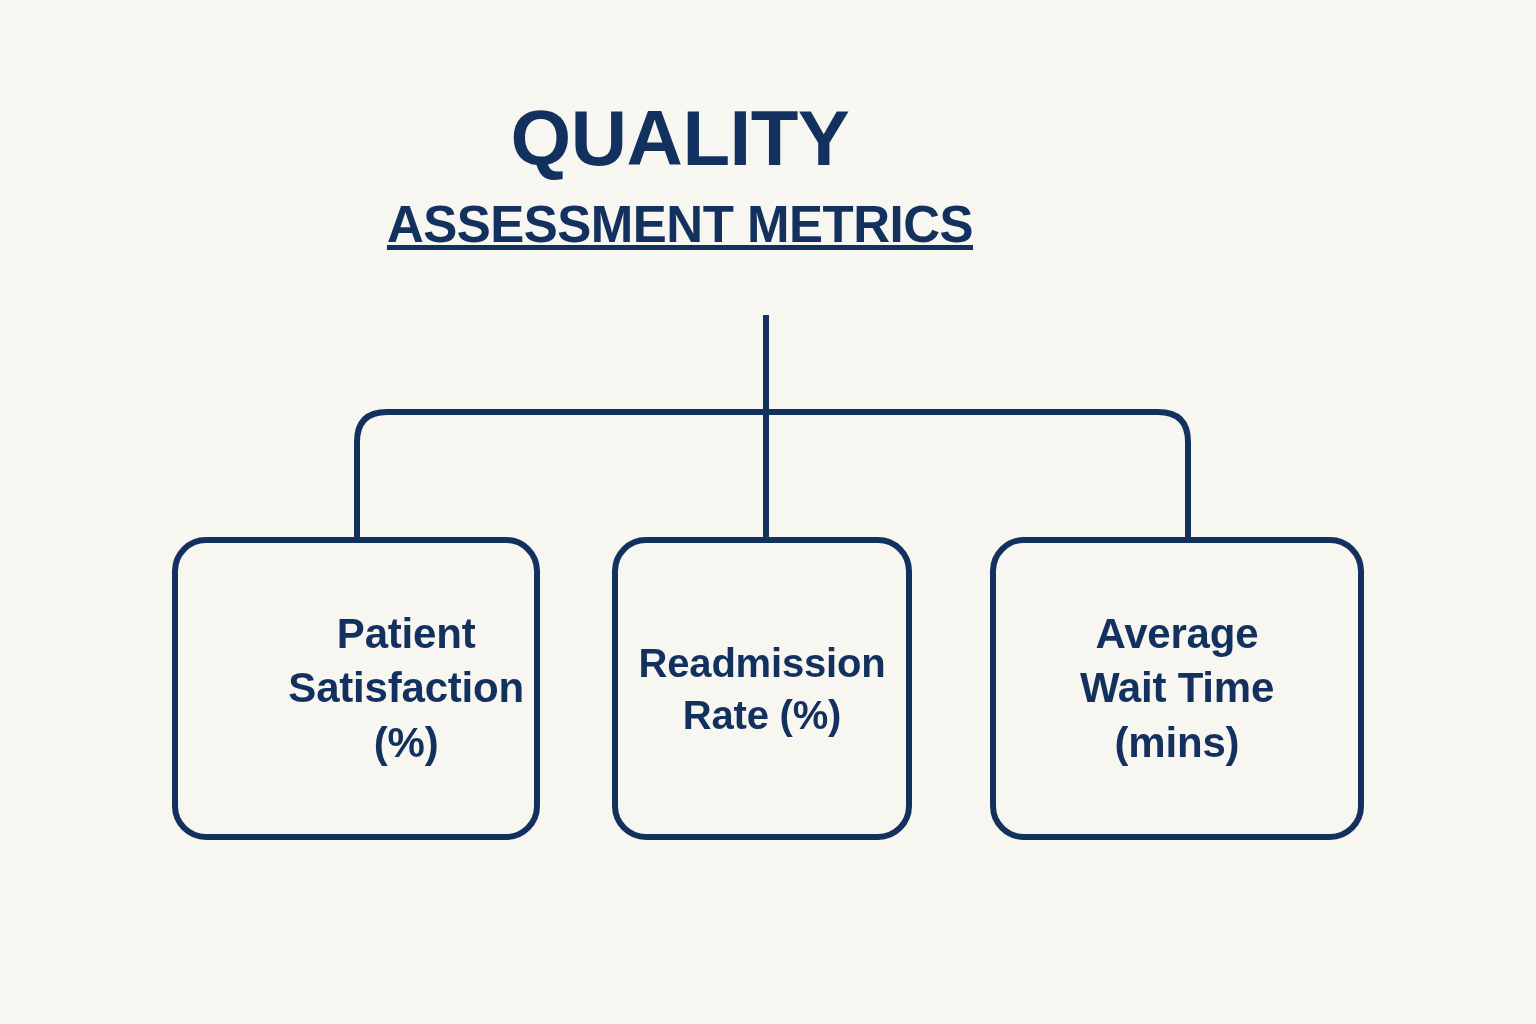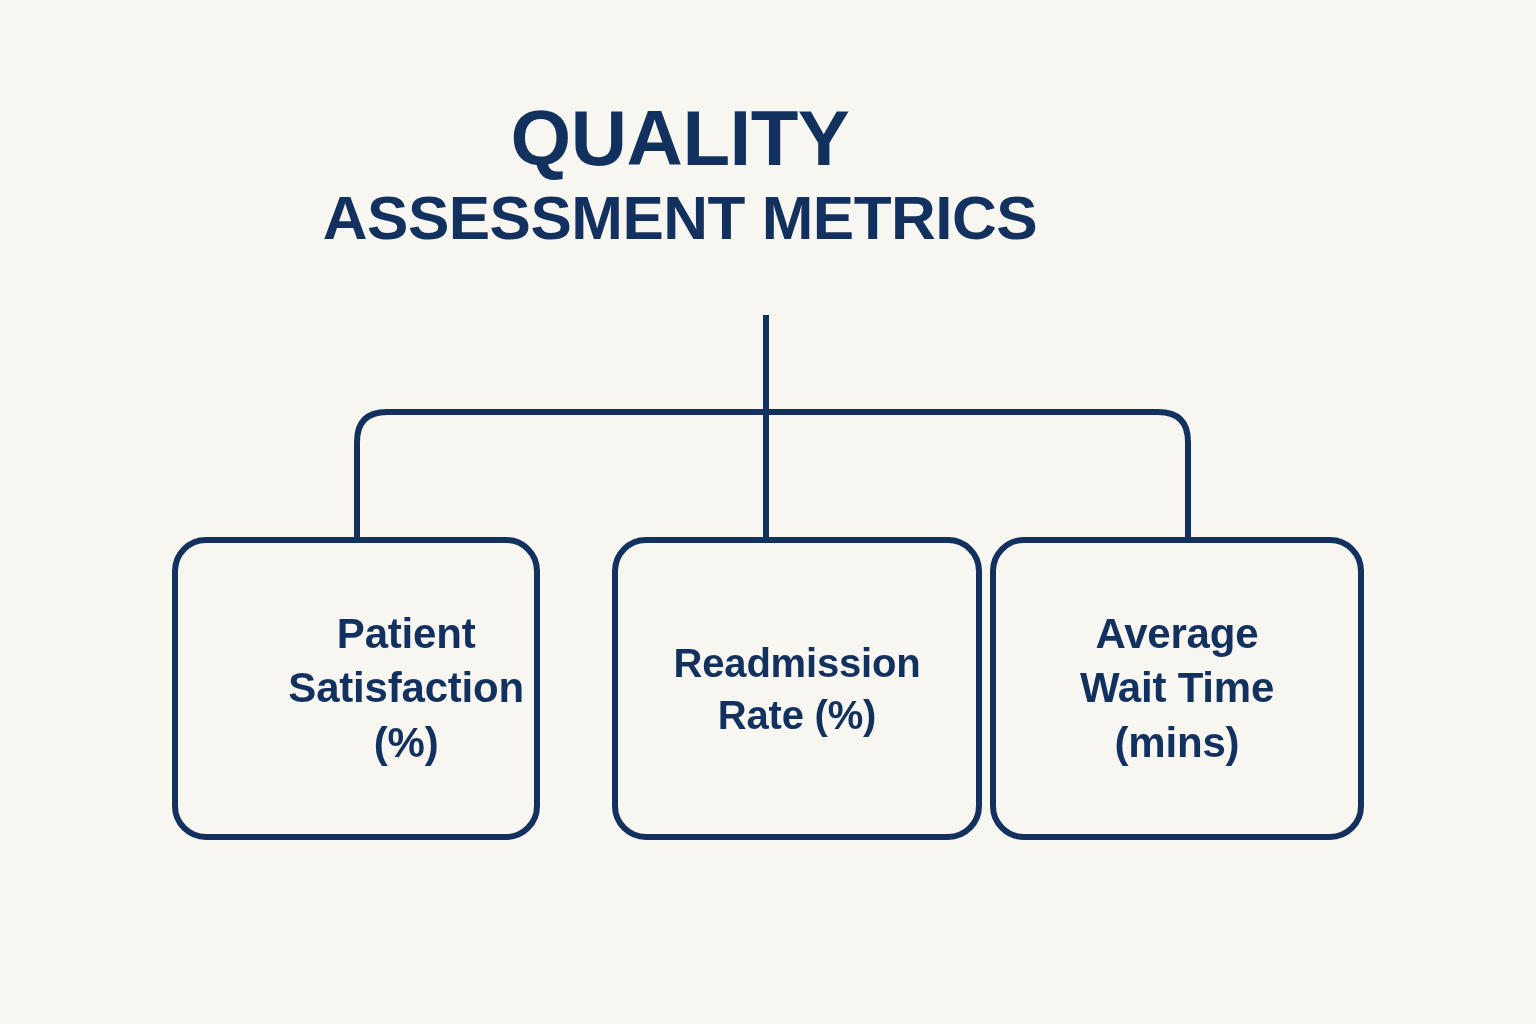--- a/index.html
+++ b/index.html
@@ -34,22 +34,23 @@
     display: block;
     color: #13315e;
     font-family: "Liberation Sans", "DejaVu Sans", sans-serif;
     font-weight: bold;
     letter-spacing: -0.5px;
   }
   #title-line-1 {
     font-size: 78px;
   }
   #title-line-2 {
-    font-size: 62px;
-    margin-top: 12px;
+    font-size: 51px;
+    margin-top: 24px;
+    text-decoration: underline;
   }
 
   
   #connector-layer {
     position: absolute;
     left: 0;
     top: 0;
     width: 1536px;
     height: 1024px;
     pointer-events: none;
@@ -87,21 +88,21 @@
   #box-patient-satisfaction {
     left: 172px;
     top: 537px;
     width: 368px;
     height: 303px;
     justify-content: flex-end;
   }
   #box-readmission-rate {
     left: 612px;
     top: 537px;
-    width: 370px;
+    width: 300px;
     height: 303px;
   }
   #box-average-wait-time {
     left: 990px;
     top: 537px;
     width: 374px;
     height: 303px;
     align-items: center;
   }
   #box-readmission-rate .metric-label {

